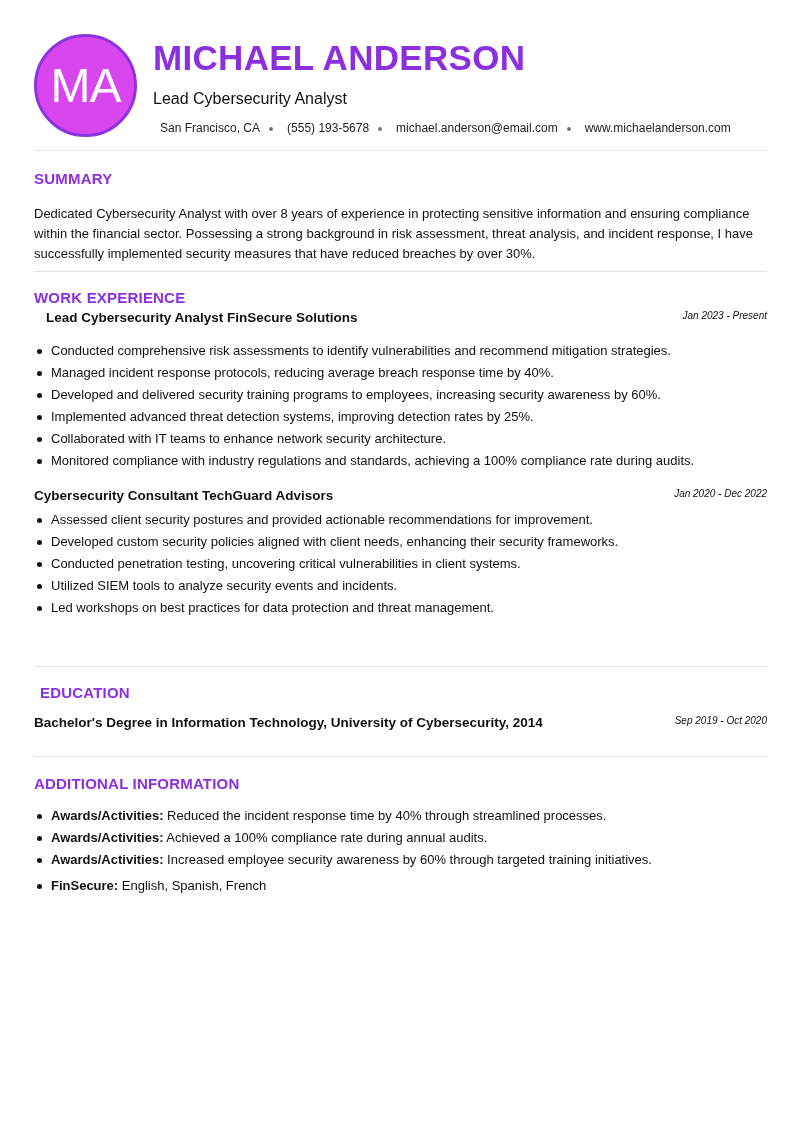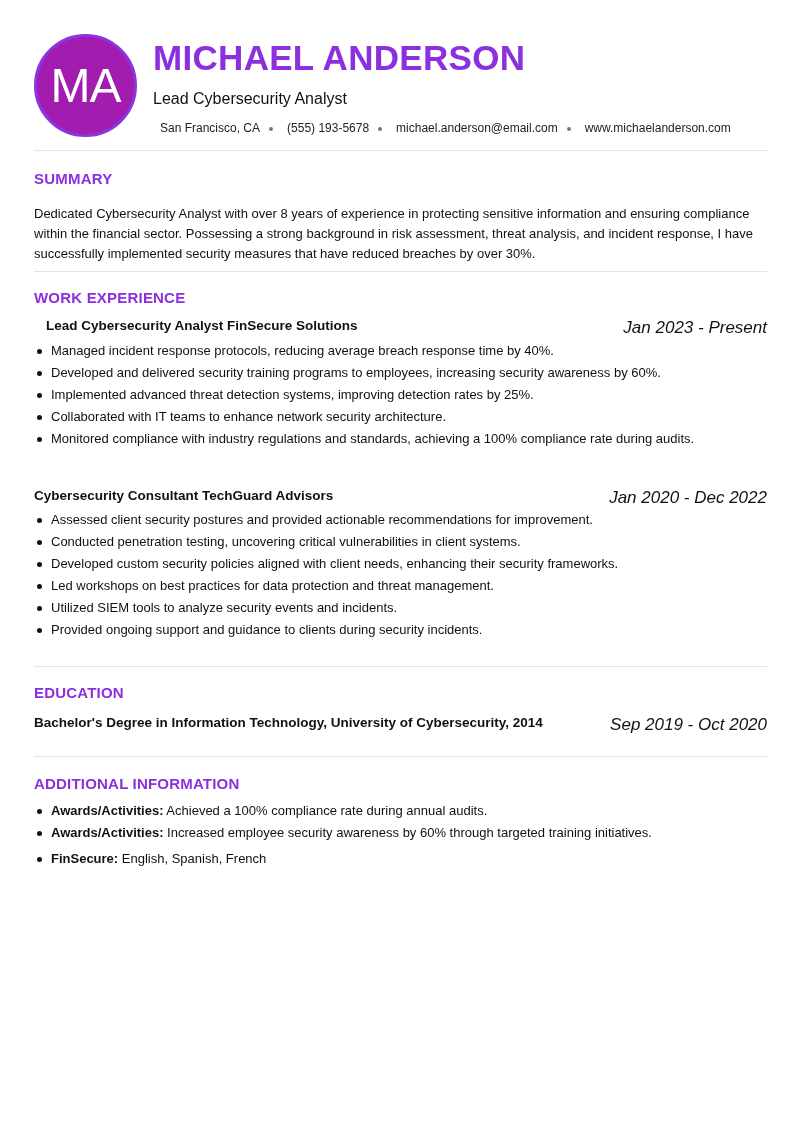--- a/index.html
+++ b/index.html
@@ -1,35 +1,35 @@
 <!DOCTYPE html>
 <html><head>
 <meta charset="utf-8">
 <style>
   * { box-sizing: border-box; margin: 0; padding: 0; }
   html, body { width: 800px; height: 1130px; background: #ffffff; }
   body { font-family: "Liberation Sans", "DejaVu Sans", sans-serif; color: #111111; position: relative; overflow: hidden; }
 
   .header { position: absolute; left: 34px; top: 34px; width: 733px; height: 104px; }
-  .avatar { position: absolute; left: 0; top: 0; width: 103px; height: 103px; border-radius: 50%; background: #a21caf; border: 3px solid #8b34e0; display: flex; align-items: center; justify-content: center; }
+  .avatar { position: absolute; left: 0; top: 0; width: 103px; height: 103px; border-radius: 50%; background: #d946ef; border: 3px solid #8b34e0; display: flex; align-items: center; justify-content: center; }
   .avatar span { color: #ffffff; font-size: 48px; font-weight: 400; letter-spacing: -1px; font-family: "Liberation Sans", sans-serif; }
   .name { position: absolute; left: 119px; top: 4px; font-size: 35px; font-weight: 700; color: #8b2fdf; letter-spacing: 0.3px; }
   .title { position: absolute; left: 119px; top: 56px; font-size: 16px; color: #111; }
   .contact { position: absolute; left: 126px; top: 87px; font-size: 12px; color: #222; display: flex; align-items: center; white-space: nowrap; }
   .contact .item { display: inline-block; text-align: center; }
   .contact .dot { display: inline-block; width: 4px; height: 4px; border-radius: 50%; background: #777; margin: 0 14px 0 9px; position: relative; top: 1px; }
 
   .divider { position: absolute; left: 34px; width: 733px; height: 1px; background: #e4e4e4; }
 
   .section-title { position: absolute; left: 34px; font-size: 15px; font-weight: 700; color: #8b2fdf; letter-spacing: 0.2px; }
   .para { position: absolute; left: 34px; width: 735px; font-size: 13px; line-height: 20px; color: #111; }
 
   .job-head { position: absolute; left: 34px; width: 733px; height: 18px; }
   .job-head .role { font-size: 13.5px; font-weight: 700; color: #111; }
-  .job-head .date { position: absolute; right: 0; top: 2px; font-size: 17px; font-style: italic; color: #111; }
+  .job-head .date { position: absolute; right: 0; top: 2px; font-size: 10px; font-style: italic; color: #111; }
 
   ul.bullets { position: absolute; left: 34px; width: 733px; list-style: none; }
   ul.bullets li { position: relative; padding-left: 17px; font-size: 13px; line-height: 22px; color: #111; }
   ul.bullets li::before { content: ""; position: absolute; left: 3px; top: 9px; width: 5px; height: 5px; border-radius: 50%; background: #111; }
 
   ul.info { position: absolute; left: 34px; width: 733px; list-style: none; }
   ul.info li { position: relative; padding-left: 17px; font-size: 13px; line-height: 19px; color: #111; margin-bottom: 3px; }
   ul.info li::before { content: ""; position: absolute; left: 3px; top: 8px; width: 5px; height: 5px; border-radius: 50%; background: #111; }
   ul.info li b { font-weight: 700; }
 </style>
@@ -55,53 +55,54 @@
 
 <div class="divider" style="top:150px;"></div>
 
 <div class="section-title" style="top:170px;">SUMMARY</div>
 <div class="para" style="top:204px;">Dedicated Cybersecurity Analyst with over 8 years of experience in protecting sensitive information and ensuring compliance within the financial sector. Possessing a strong background in risk assessment, threat analysis, and incident response, I have successfully implemented security measures that have reduced breaches by over 30%.</div>
 
 <div class="divider" style="top:271px;"></div>
 
 <div class="section-title" style="top:289px;">WORK EXPERIENCE</div>
 
-<div class="job-head" style="top:316px;padding-left:12px;">
+<div class="job-head" style="top:308px;padding-left:12px;">
   <span class="role">Lead Cybersecurity Analyst  FinSecure Solutions</span>
   <span class="date">Jan 2023 - Present</span>
 </div>
 <ul class="bullets" style="top:340px;">
+  <li>Conducted comprehensive risk assessments to identify vulnerabilities and recommend mitigation strategies.</li>
   <li>Managed incident response protocols, reducing average breach response time by 40%.</li>
   <li>Developed and delivered security training programs to employees, increasing security awareness by 60%.</li>
   <li>Implemented advanced threat detection systems, improving detection rates by 25%.</li>
   <li>Collaborated with IT teams to enhance network security architecture.</li>
   <li>Monitored compliance with industry regulations and standards, achieving a 100% compliance rate during audits.</li>
 </ul>
 
 <div class="job-head" style="top:486px;">
   <span class="role">Cybersecurity Consultant  TechGuard Advisors</span>
   <span class="date">Jan 2020 - Dec 2022</span>
 </div>
 <ul class="bullets" style="top:509px;">
   <li>Assessed client security postures and provided actionable recommendations for improvement.</li>
+  <li>Developed custom security policies aligned with client needs, enhancing their security frameworks.</li>
   <li>Conducted penetration testing, uncovering critical vulnerabilities in client systems.</li>
-  <li>Developed custom security policies aligned with client needs, enhancing their security frameworks.</li>
+  <li>Utilized SIEM tools to analyze security events and incidents.</li>
   <li>Led workshops on best practices for data protection and threat management.</li>
-  <li>Utilized SIEM tools to analyze security events and incidents.</li>
-  <li>Provided ongoing support and guidance to clients during security incidents.</li>
 </ul>
 
 <div class="divider" style="top:666px;"></div>
 
-<div class="section-title" style="top:684px;">EDUCATION</div>
+<div class="section-title" style="top:684px;margin-left:6px;">EDUCATION</div>
 <div class="job-head" style="top:713px;">
   <span class="role">Bachelor's Degree in Information Technology, University of Cybersecurity, 2014</span>
   <span class="date">Sep 2019 - Oct 2020</span>
 </div>
 
 <div class="divider" style="top:756px;"></div>
 
 <div class="section-title" style="top:775px;">ADDITIONAL INFORMATION</div>
 <ul class="info" style="top:801px;">
+  <li style="margin-top:5px;"><b>Awards/Activities:</b><span> Reduced the incident response time by 40% through streamlined processes.</span></li>
   <li><b>Awards/Activities:</b><span> Achieved a 100% compliance rate during annual audits.</span></li>
   <li><b>Awards/Activities:</b><span> Increased employee security awareness by 60% through targeted training initiatives.</span></li>
   <li style="margin-top:7px;"><b>FinSecure:</b><span> English,  Spanish,  French</span></li>
 </ul>
 
 </body></html>

